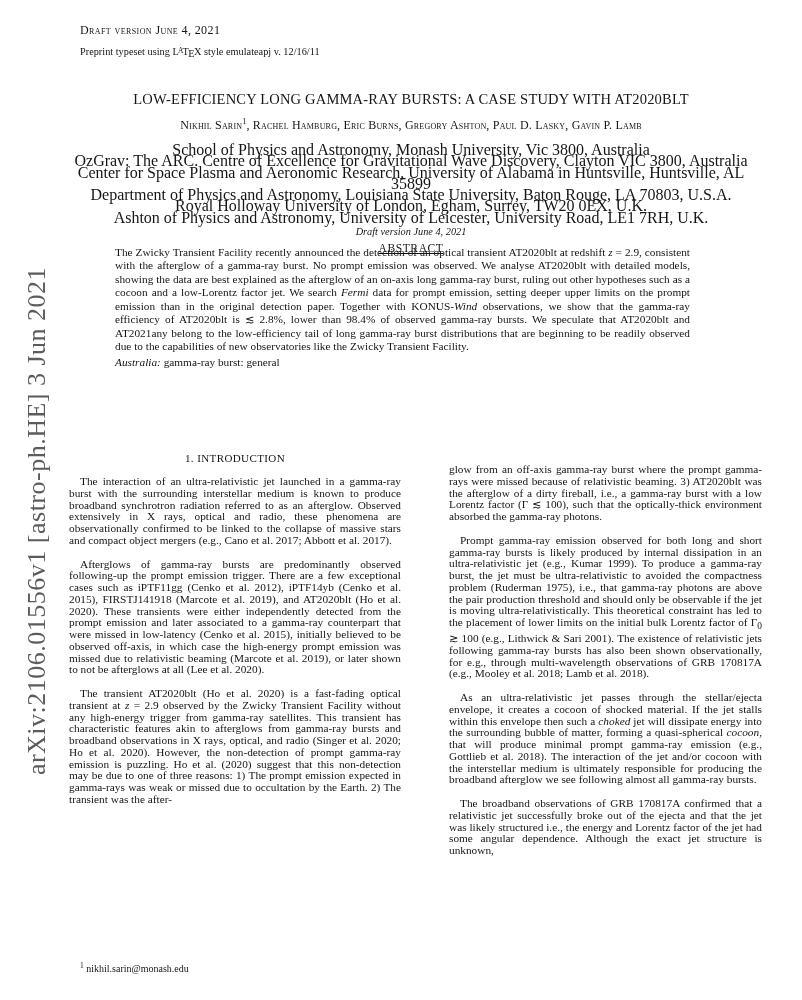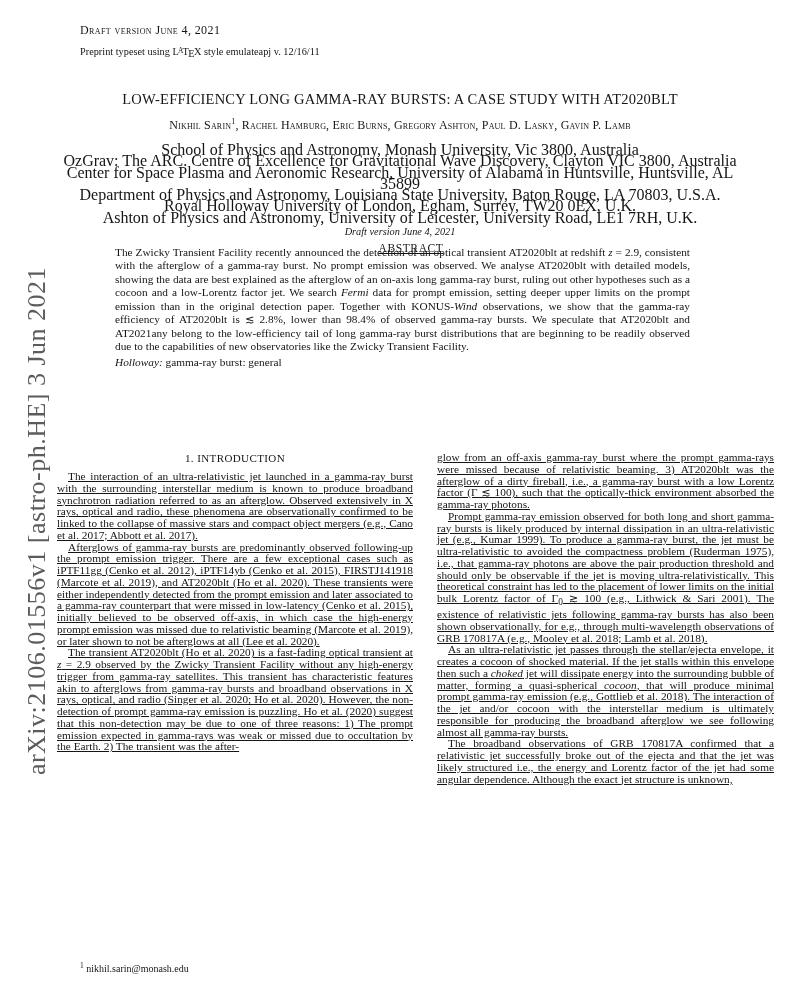--- a/index.html
+++ b/index.html
@@ -21,37 +21,37 @@
     color:#5c5c5c;
     letter-spacing:0.5px;
   }
   
   .hdr{position:absolute;left:80px;top:23px;line-height:14px;}
   .hdr-l1{font-variant:small-caps;font-size:12px;letter-spacing:0.4px;}
   .hdr-l2{font-size:10.3px;margin-top:7px;}
   .lx-a{font-size:0.72em;vertical-align:0.28em;margin:0 -0.10em;}
   .lx-e{vertical-align:-0.22em;margin:0 -0.06em;}
   
-  .title-block{position:absolute;left:46px;top:91px;width:708px;text-align:center;}
+  .title-block{position:absolute;left:57px;top:91px;width:708px;text-align:center;}
   .paper-title{font-size:14.5px;font-weight:normal;margin:0;letter-spacing:0.2px;}
   .authors{margin-top:9px;font-variant:small-caps;font-size:12px;letter-spacing:0.2px;}
   .authors sup{font-size:8px;}
   .affils{margin-top:11px;font-size:16px;line-height:11.3px;}
   .date-line{font-style:italic;font-size:10.3px;margin-top:3px;}
   
   .abs-head{position:absolute;left:57px;top:242px;width:708px;text-align:center;font-size:11.5px;letter-spacing:0.6px;text-decoration:underline;}
   .abs-block{position:absolute;left:115px;top:246px;width:575px;}
   .abs-body{font-size:11.3px;line-height:13.45px;text-align:justify;margin:0;}
   .keywords{font-size:11.3px;line-height:13.45px;margin-top:2px;}
   
   .col{position:absolute;top:452px;}
   .col-left{left:57px;width:356px;}
   .col-right{left:437px;width:337px;}
   .sec-head{text-align:center;font-size:11px;letter-spacing:0.4px;margin:0 0 7px 0;}
-  .para{font-size:11.3px;line-height:11.75px;text-align:justify;text-indent:11px;margin:0;text-decoration:underline;}
+  .para{font-size:11.3px;line-height:11.75px;text-align:justify;text-indent:11px;margin:12px;}
   .para.noindent{text-indent:0;}
   
   .footnote{position:absolute;left:80px;top:961px;font-size:10px;}
   .footnote sup{font-size:7.5px;}
 </style>
 </head>
 <body>
 
 <div class="page">
 
@@ -72,21 +72,21 @@
       <div>Department of Physics and Astronomy, Louisiana State University, Baton Rouge, LA 70803, U.S.A.</div>
       <div>Royal Holloway University of London, Egham, Surrey, TW20 0EX, U.K.</div>
       <div>Ashton of Physics and Astronomy, University of Leicester, University Road, LE1 7RH, U.K.</div>
     </div>
     <div class="date-line">Draft version June 4, 2021</div>
   </div>
 
   <div class="abs-head">ABSTRACT</div>
   <div class="abs-block">
     <p class="abs-body">The Zwicky Transient Facility recently announced the detection of an optical transient AT2020blt at redshift <i>z</i> = 2.9, consistent with the afterglow of a gamma-ray burst.  No prompt emission was observed.  We analyse AT2020blt with detailed models, showing the data are best explained as the afterglow of an on-axis long gamma-ray burst, ruling out other hypotheses such as a cocoon and a low-Lorentz factor jet.  We search <i>Fermi</i> data for prompt emission, setting deeper upper limits on the prompt emission than in the original detection paper.  Together with KONUS-<i>Wind</i> observations, we show that the gamma-ray efficiency of AT2020blt is ≲ 2.8%, lower than 98.4% of observed gamma-ray bursts.  We speculate that AT2020blt and AT2021any belong to the low-efficiency tail of long gamma-ray burst distributions that are beginning to be readily observed due to the capabilities of new observatories like the Zwicky Transient Facility.</p>
-    <div class="keywords"><i>Holloway:</i> gamma-ray burst: general</div>
+    <div class="keywords"><i>Australia:</i> gamma-ray burst: general</div>
   </div>
 
   <div class="col col-left">
     <div class="sec-head">1.  INTRODUCTION</div>
     <p class="para">The interaction of an ultra-relativistic jet launched in a gamma-ray burst with the surrounding interstellar medium is known to produce broadband synchrotron radiation referred to as an afterglow.  Observed extensively in X rays, optical and radio, these phenomena are observationally confirmed to be linked to the collapse of massive stars and compact object mergers (e.g., Cano et al. 2017; Abbott et al. 2017).</p>
     <p class="para">Afterglows of gamma-ray bursts are predominantly observed following-up the prompt emission trigger.  There are a few exceptional cases such as iPTF11gg (Cenko et al. 2012), iPTF14yb (Cenko et al. 2015), FIRSTJ141918 (Marcote et al. 2019), and AT2020blt (Ho et al. 2020).  These transients were either independently detected from the prompt emission and later associated to a gamma-ray counterpart that were missed in low-latency (Cenko et al. 2015), initially believed to be observed off-axis, in which case the high-energy prompt emission was missed due to relativistic beaming (Marcote et al. 2019), or later shown to not be afterglows at all (Lee et al. 2020).</p>
     <p class="para">The transient AT2020blt (Ho et al. 2020) is a fast-fading optical transient at <i>z</i> = 2.9 observed by the Zwicky Transient Facility without any high-energy trigger from gamma-ray satellites.  This transient has characteristic features akin to afterglows from gamma-ray bursts and broadband observations in X rays, optical, and radio (Singer et al. 2020; Ho et al. 2020).  However, the non-detection of prompt gamma-ray emission is puzzling.  Ho et al. (2020) suggest that this non-detection may be due to one of three reasons: 1) The prompt emission expected in gamma-rays was weak or missed due to occultation by the Earth.  2) The transient was the after-</p>
   </div>
 
   <div class="col col-right">

